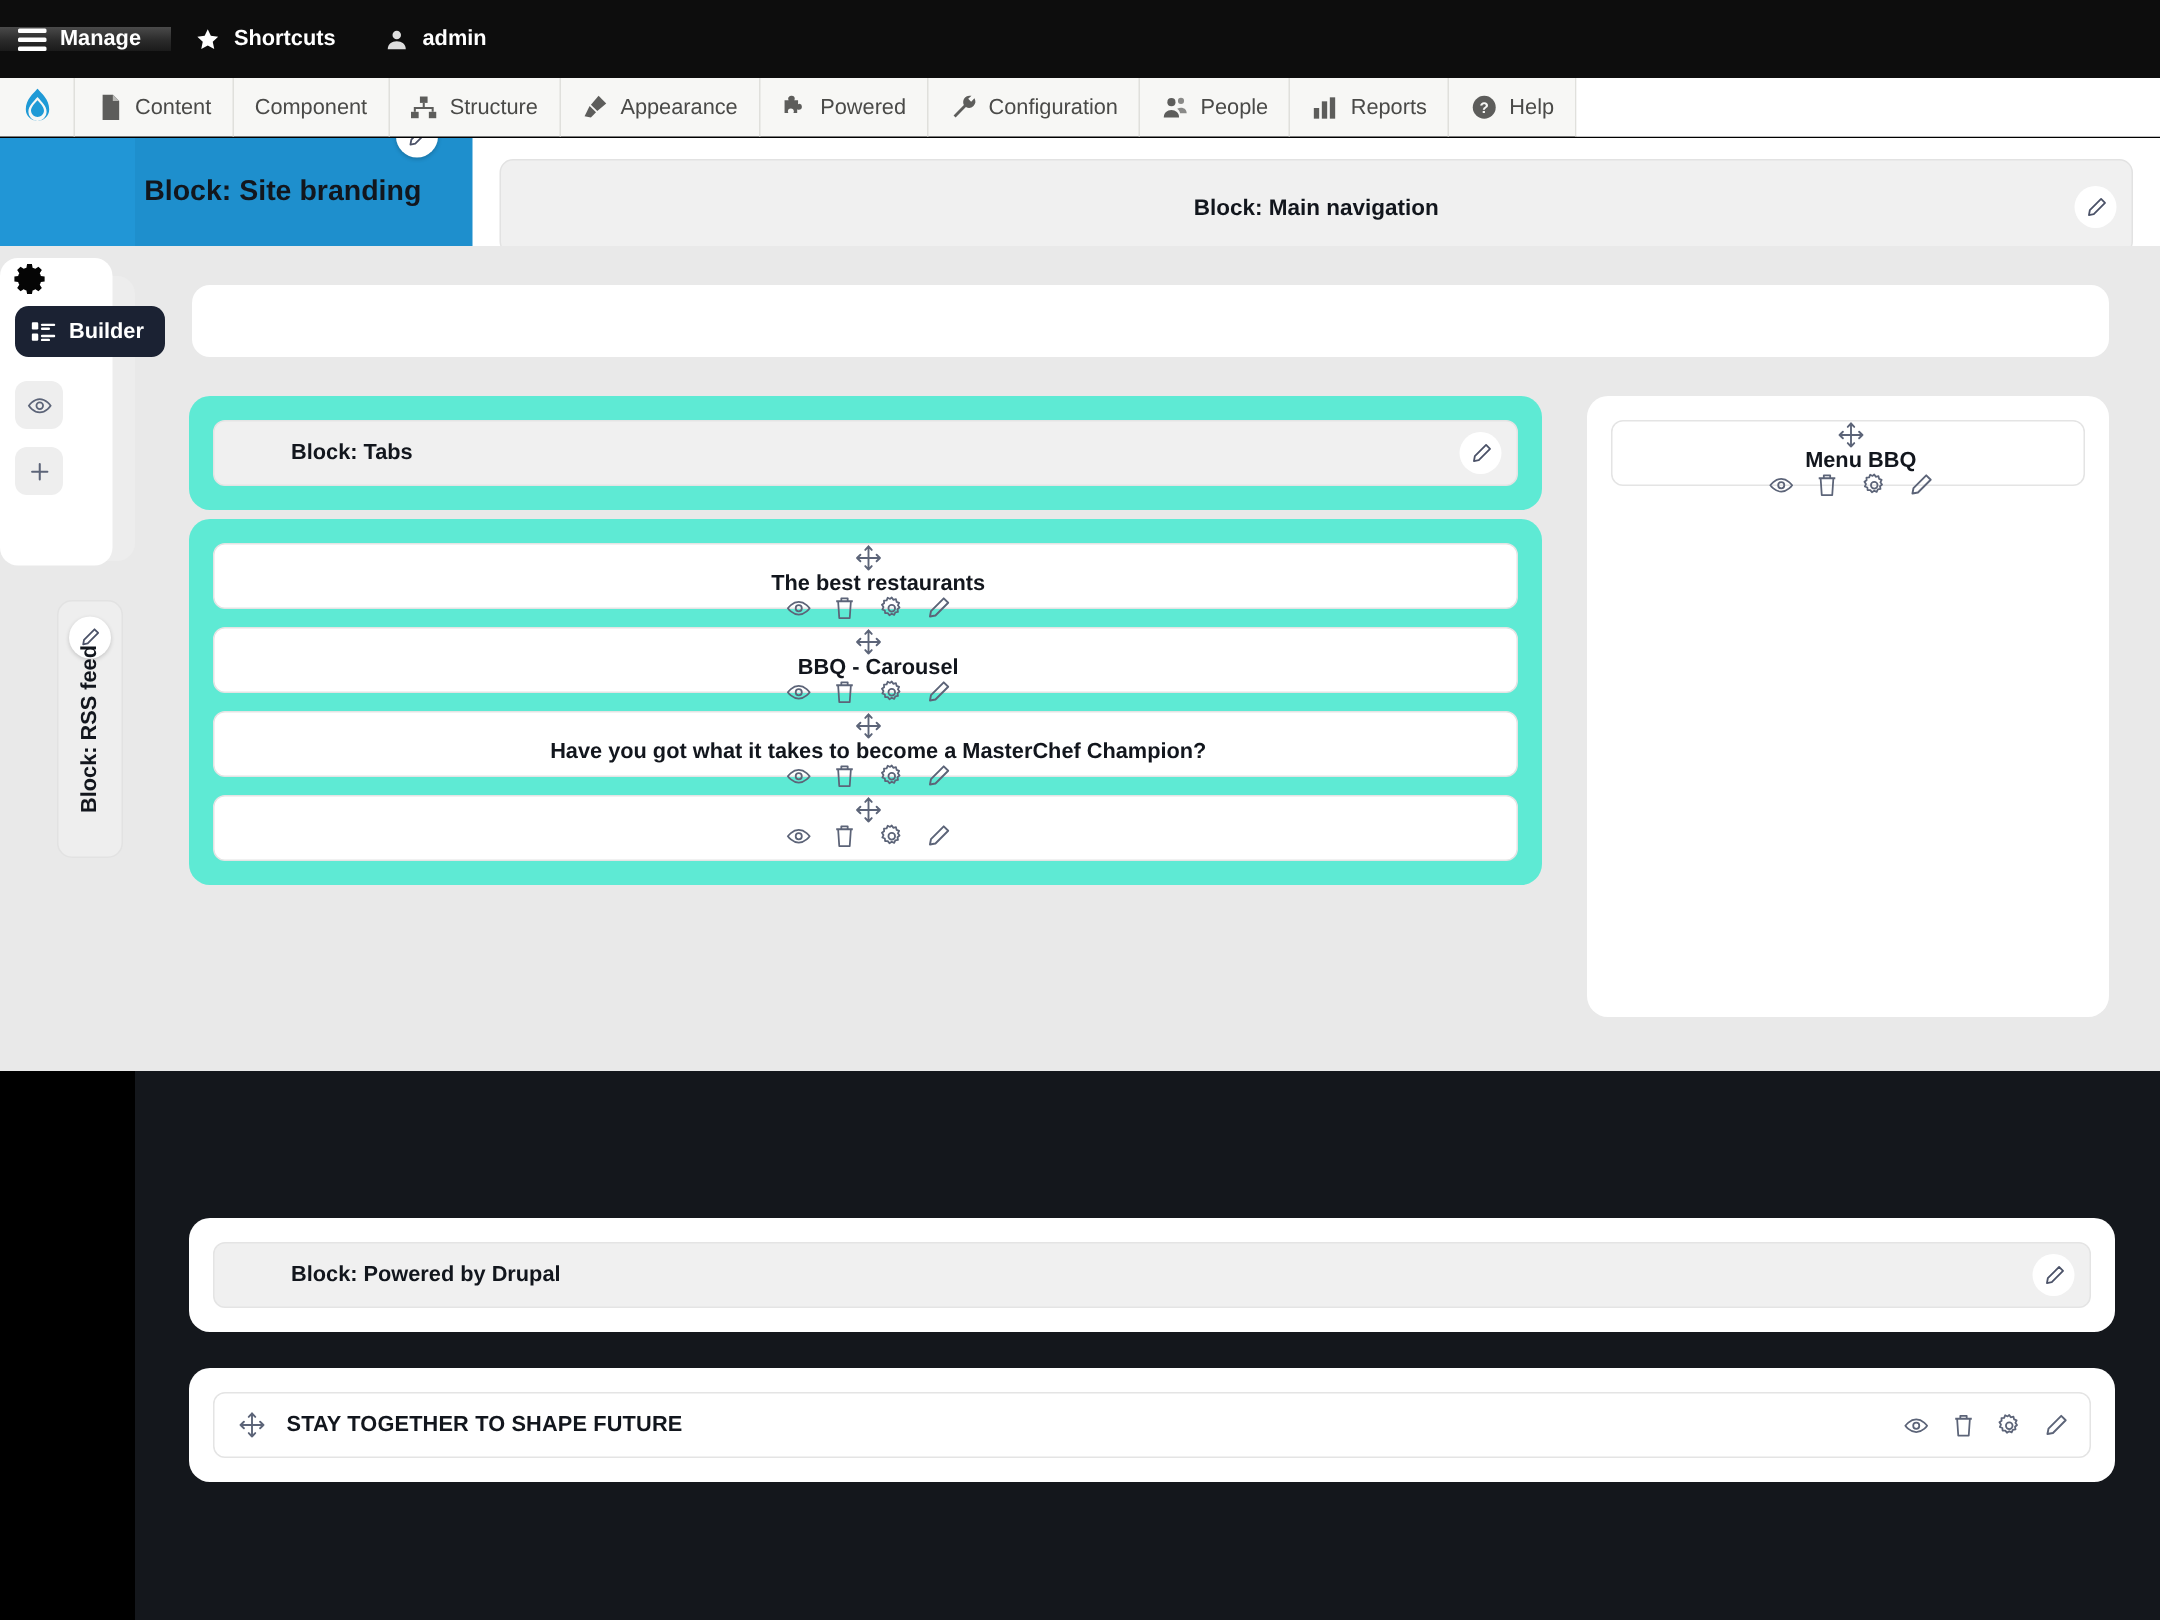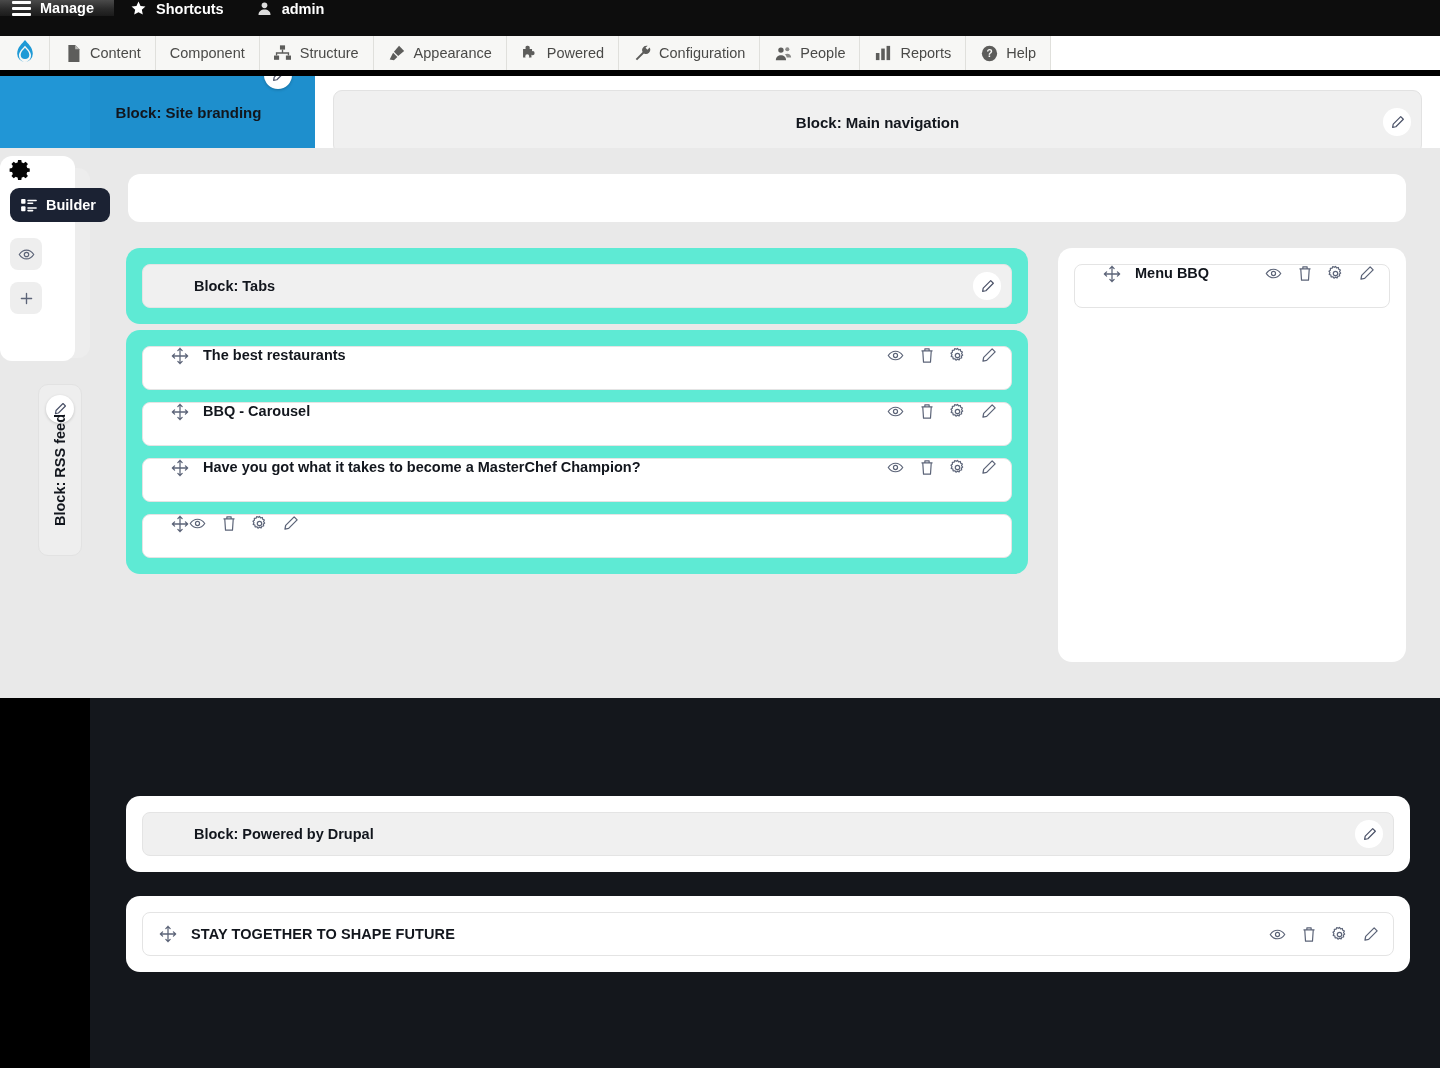--- a/index.html
+++ b/index.html
@@ -4,38 +4,38 @@
 <style>
   * { box-sizing: border-box; margin: 0; padding: 0; }
   html, body {
     width: 1440px; height: 1080px;
     font-family: "Liberation Sans", sans-serif;
     background: #ffffff; overflow: hidden;
   }
 
   
   .admin-bar {
-    height: 36px; background: #0d0d0d; display: flex; align-items: flex-start;
+    height: 52px; background: #0d0d0d; display: flex; align-items: center;
     color: #fff; position: relative; z-index: 40;
   }
   .admin-bar-item {
     display: flex; align-items: center; gap: 9px;
     padding: 0 16px; font-size: 14.5px; font-weight: bold; color: #ffffff;
     cursor: pointer; white-space: nowrap;
   }
   .admin-bar-item.manage {
     background: linear-gradient(180deg,#4a4a4a 0%, #2b2b2b 55%, #1b1b1b 100%);
     padding-left: 12px; padding-right: 20px;
   }
   .hamburger { display: flex; flex-direction: column; gap: 3px; width: 19px; }
   .hamburger i { display: block; height: 3px; background: #fff; border-radius: 1px; }
 
   
   .menu-bar {
-    height: 40px; background: #f7f7f5; border-bottom: 6px solid #000000;
+    height: 40px; background: #f7f7f5; border-bottom: 1px solid #000000;
     display: flex; align-items: stretch; position: relative; z-index: 39;
   }
   .menu-logo {
     width: 50px; display: flex; align-items: center; justify-content: center;
     border-right: 1px solid #e0e0dc; cursor: pointer;
   }
   .menu-item {
     display: flex; align-items: center; gap: 8px; padding: 0 14px;
     font-size: 14.5px; color: #4a4a48; border-right: 1px solid #e0e0dc;
     cursor: pointer; white-space: nowrap;
@@ -48,21 +48,21 @@
   .canvas { position: relative; width: 1440px; height: 996px; background: #ffffff; }
 
   
   .header-band { display: flex; height: 72px; background: #ffffff; }
   .branding-block {
     width: 315px; height: 72px; position: relative; cursor: pointer;
     background: linear-gradient(90deg,#2196d6 0%, #2196d6 28.5%, #1e8fcd 28.5%, #1e8fcd 100%);
     display: flex; align-items: center; justify-content: center;
   }
   .branding-label {
-    font-size: 15px; font-weight: bold; color: #12161d; margin-left: 62px;
+    font-size: 19px; font-weight: bold; color: #12161d; margin-left: 62px;
   }
   .pencil-badge {
     position: absolute; width: 28px; height: 28px; border-radius: 50%;
     background: #ffffff; box-shadow: 0 1px 3px rgba(0,0,0,.22);
     display: flex; align-items: center; justify-content: center; cursor: pointer;
   }
   .branding-pencil { top: -15px; right: 23px; }
 
   .nav-block-wrap { flex: 1; padding: 14px 18px 0 18px; }
   .nav-block {
@@ -94,21 +94,21 @@
   .grey-row {
     position: relative; height: 44px; background: #f0f0f0; border: 1px solid #e4e4e4;
     border-radius: 8px; display: flex; align-items: center; padding: 0 14px;
     cursor: pointer;
   }
   .grey-row + .grey-row { margin-top: 12px; }
   .grey-row-label { font-size: 14.5px; font-weight: bold; color: #12161d; margin-left: 37px; }
 
   .white-row {
     height: 44px; background: #ffffff; border: 1px solid #e4e4e4; border-radius: 8px;
-    display: flex; align-items: flex-start; padding: 0 14px 0 28px; cursor: pointer;
+    display: flex; align-items: center; padding: 0 14px 0 17px; cursor: pointer; flex-direction: column;
   }
   .white-row + .white-row { margin-top: 12px; }
   .white-row-label {
     font-size: 14.5px; font-weight: bold; color: #12161d; margin-left: 14px; flex: 1;
   }
   .row-actions { display: flex; align-items: center; gap: 14px; }
   .act { width: 17px; height: 17px; display: flex; align-items: center; justify-content: center; cursor: pointer; }
 
   .side-panel { background: #ffffff; border-radius: 14px; padding: 16px; height: 414px; }
 

